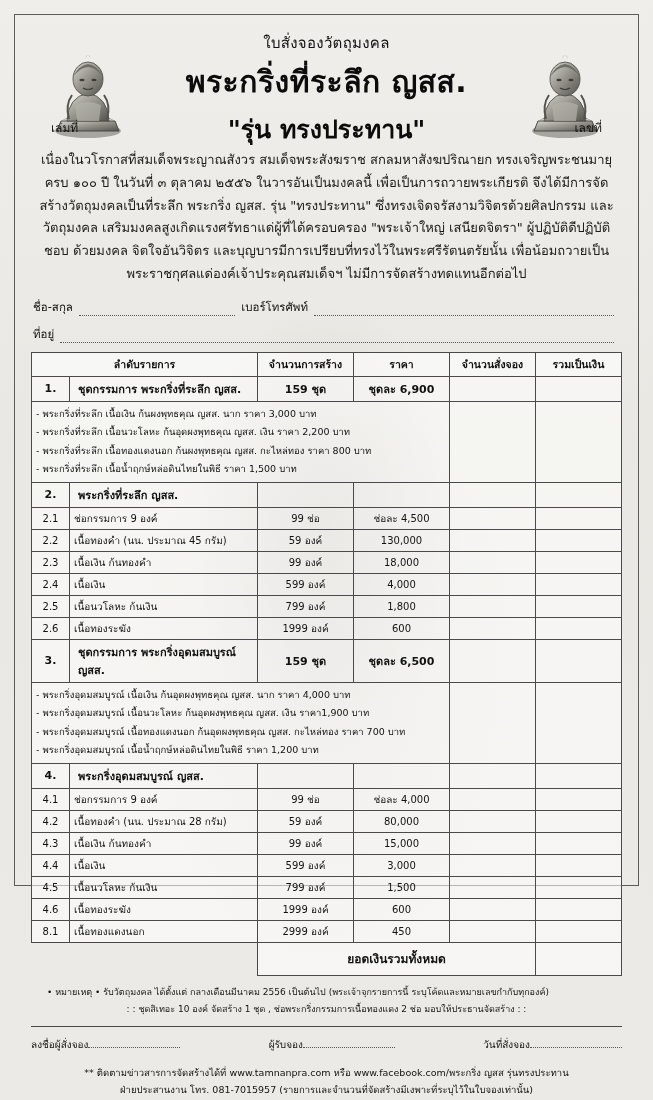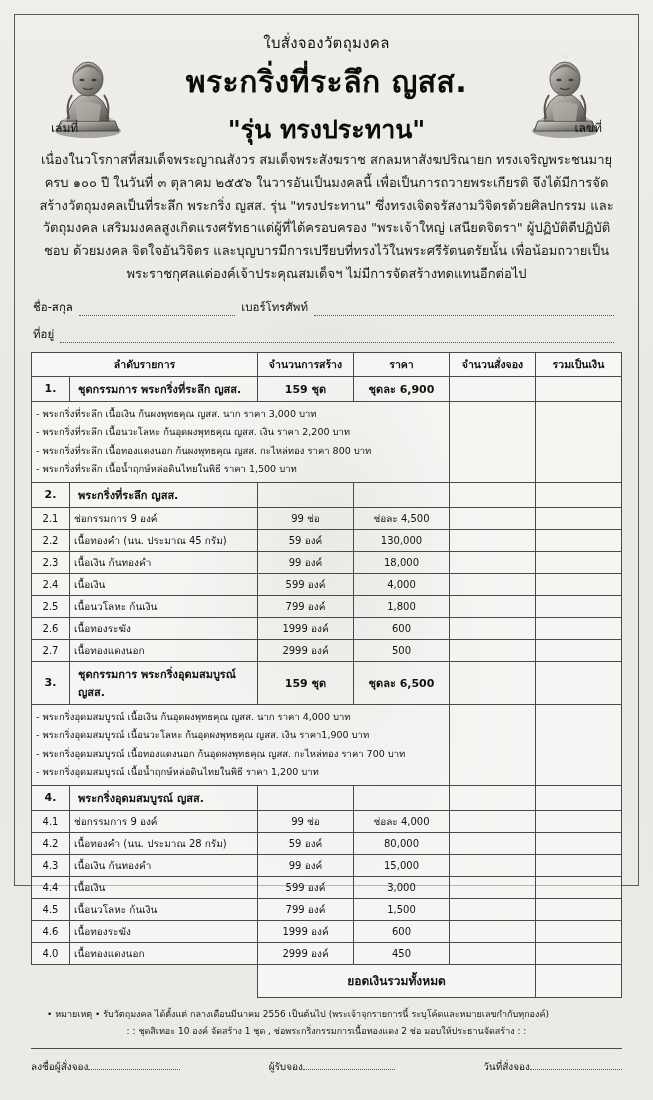--- a/index.html
+++ b/index.html
@@ -372,28 +372,20 @@
             <td></td>
           </tr>
           <tr>
             <td class="c">2.6</td>
             <td class="l">เนื้อทองระฆัง</td>
             <td class="c">1999  องค์</td>
             <td class="c">600</td>
             <td></td>
             <td></td>
           </tr>
-          <tr>
-            <td class="c">2.7</td>
-            <td class="l">เนื้อทองแดงนอก</td>
-            <td class="c">2999  องค์</td>
-            <td class="c">500</td>
-            <td></td>
-            <td></td>
-          </tr>
 
           <tr class="grp">
             <td class="c">3.</td>
             <td class="l gname">ชุดกรรมการ พระกริ่งอุดมสมบูรณ์ ญสส.</td>
             <td class="c">159 ชุด</td>
             <td class="c">ชุดละ 6,500</td>
             <td></td>
             <td></td>
           </tr>
           <tr>
@@ -457,21 +449,21 @@
           </tr>
           <tr>
             <td class="c">4.6</td>
             <td class="l">เนื้อทองระฆัง</td>
             <td class="c">1999  องค์</td>
             <td class="c">600</td>
             <td></td>
             <td></td>
           </tr>
           <tr>
-            <td class="c">4.0</td>
+            <td class="c">8.1</td>
             <td class="l">เนื้อทองแดงนอก</td>
             <td class="c">2999  องค์</td>
             <td class="c">450</td>
             <td></td>
             <td></td>
           </tr>
 
           <tr class="total-row">
             <td colspan="2" style="border:none;background:transparent"></td>
             <td colspan="3">ยอดเงินรวมทั้งหมด</td>
@@ -492,16 +484,20 @@
           <span>ลงชื่อผู้สั่งจอง</span><span class="sdots"></span>
         </span>
         <span class="sign-cell">
           <span>ผู้รับจอง</span><span class="sdots"></span>
         </span>
         <span class="sign-cell">
           <span>วันที่สั่งจอง</span><span class="sdots"></span>
         </span>
       </div>
 
+      <div class="footer">
+        <div>** ติดตามข่าวสารการจัดสร้างได้ที่ www.tamnanpra.com หรือ www.facebook.com/พระกริ่ง ญสส รุ่นทรงประทาน</div>
+        <div>ฝ่ายประสานงาน โทร. 081-7015957 (รายการและจำนวนที่จัดสร้างมีเงพาะที่ระบุไว้ในใบจองเท่านั้น)</div>
+      </div>
 
     </div>
   </div>
 </div>
 
 </body></html>

